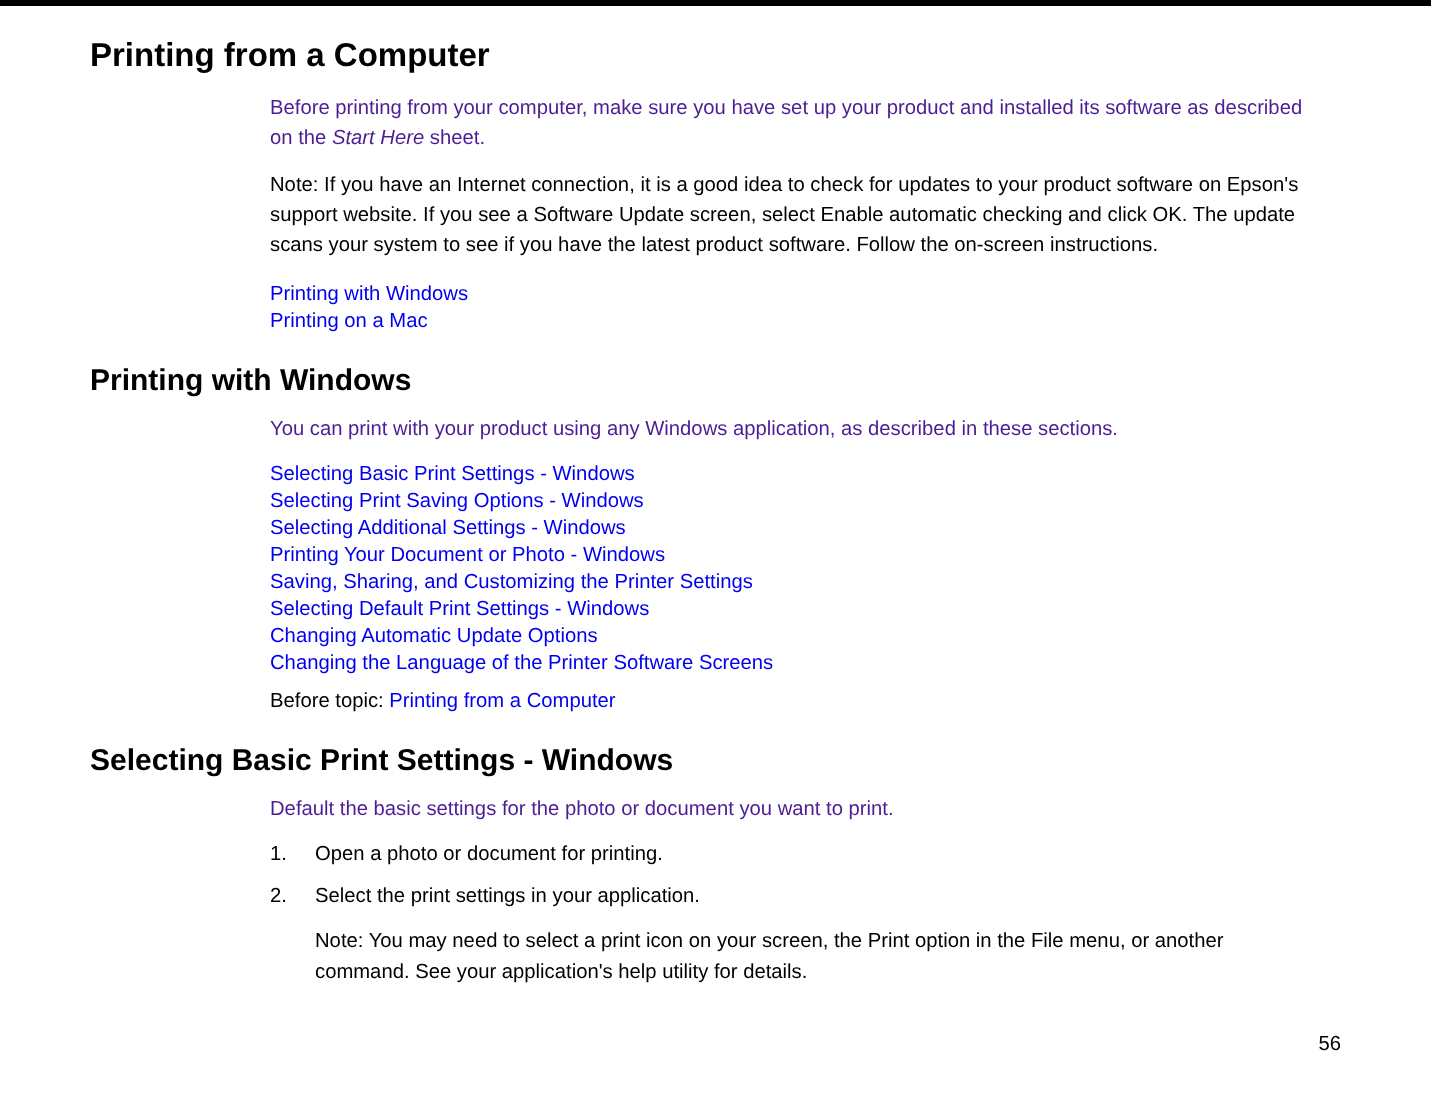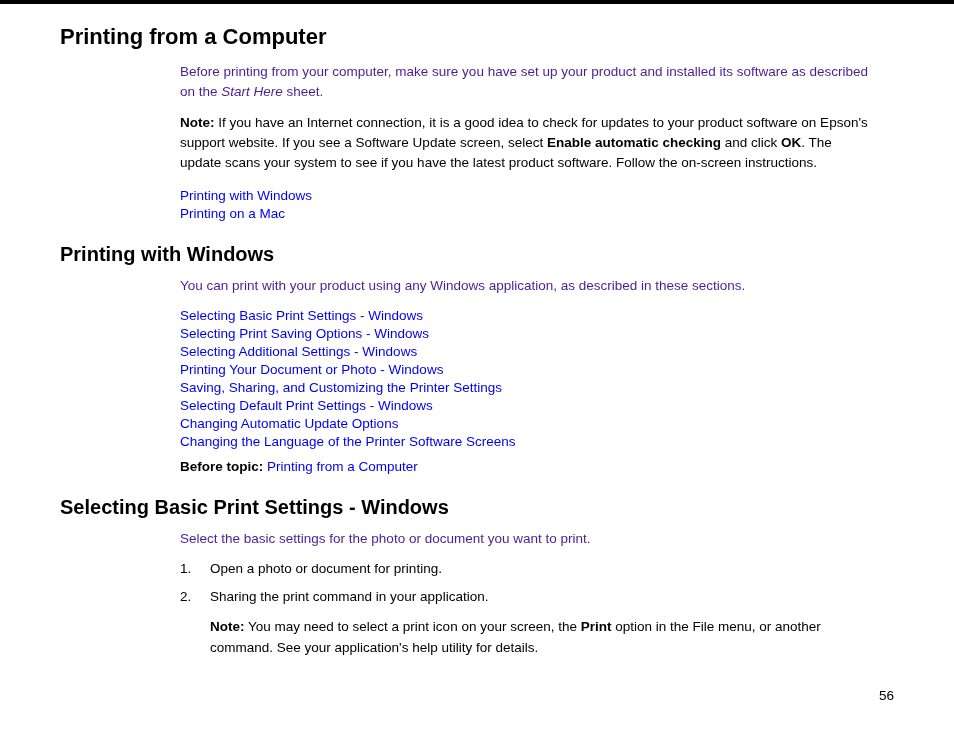--- a/index.html
+++ b/index.html
@@ -62,21 +62,21 @@
       line-height: 1.5;
       color: #4c1d95;
       margin-bottom: 10px;
     }
 
     .italic-text {
       font-style: italic;
     }
 
     .bold-text {
-      font-weight: bold;
+      font-weight: normal;
     }
 
     .note-block {
       margin-bottom: 14px;
       font-size: 13.5px;
       line-height: 1.5;
       color: #000000;
     }
 
     .link-list {
@@ -191,30 +191,30 @@
       <p class="parent-topic-line">
         <span class="bold-text">Before topic:</span>
         <span> </span>
         <a class="link-item">Printing from a Computer</a>
       </p>
     </div>
 
     <h2 class="sub-heading">Selecting Basic Print Settings - Windows</h2>
 
     <div class="indented-block">
-      <p class="body-text">Select the basic settings for the photo or document you want to print.</p>
+      <p class="body-text">Default the basic settings for the photo or document you want to print.</p>
 
       <ol class="numbered-list">
         <li>
           <span class="num">1.</span>
           <span>Open a photo or document for printing.</span>
         </li>
         <li>
           <span class="num">2.</span>
-          <span>Sharing the print command in your application.</span>
+          <span>Select the print settings in your application.</span>
         </li>
       </ol>
 
       <p class="note-block" style="margin-top: 10px; margin-left: 30px;">
         <span class="bold-text">Note:</span><span> You may need to select a print icon on your screen, the </span><span class="bold-text">Print</span><span> option in the File menu, or another command. See your application's help utility for details.</span>
       </p>
     </div>
 
     <div class="page-footer">
       <span>56</span>

